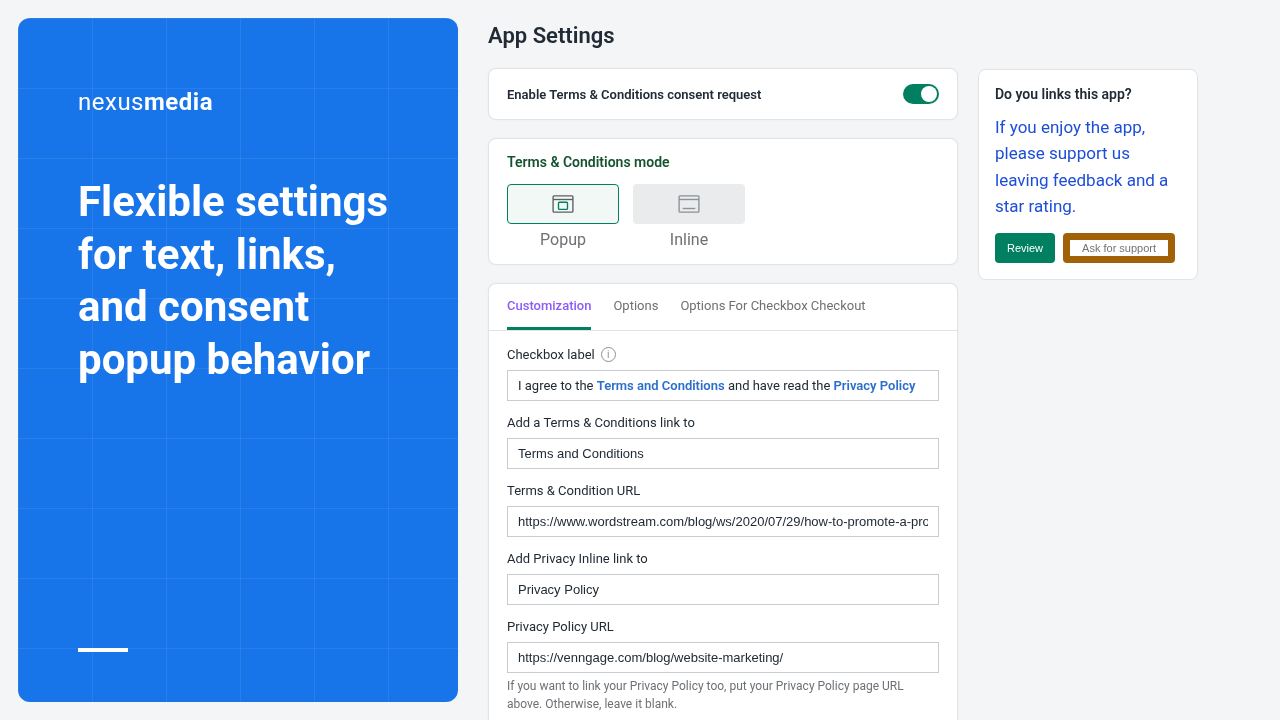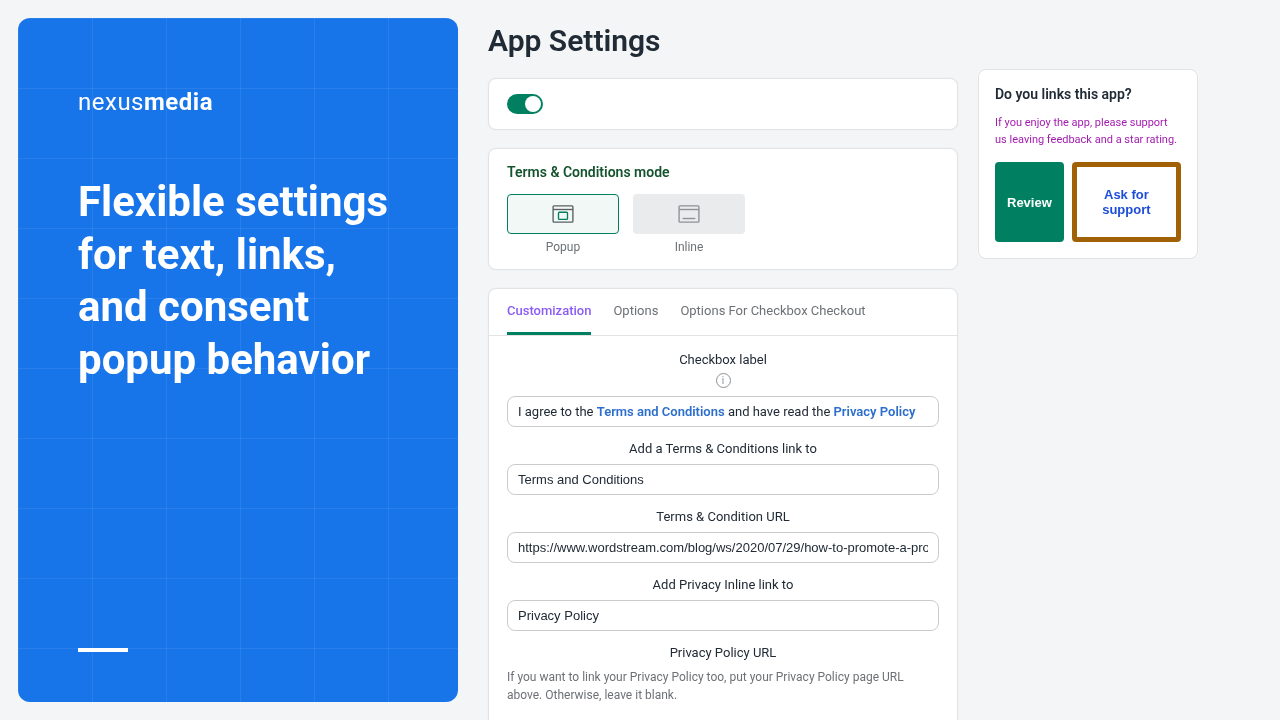--- a/index.html
+++ b/index.html
@@ -35,21 +35,21 @@
     border-radius: 12px;
     pointer-events:none;
   }
   .brand { color: #fff; font-size: 24px; letter-spacing: .5px; margin-bottom: 60px; z-index:1;}
   .brand .bold { font-weight: 700; }
   .headline { color: #fff; font-size: 42px; font-weight: 700; line-height: 1.25; z-index:1;}
   .underline { width: 50px; height: 4px; background:#fff; z-index:1;}
   .right-panel { flex:1; display:flex; gap: 20px; padding-top: 5px;}
   .main-col { width: 470px; }
   .side-col { width: 220px; }
-  h1.page-title { font-size: 30px; font-weight: 600; color:#212b36; margin-bottom: 20px;}
+  h1.page-title { font-size: 22px; font-weight: 600; color:#212b36; margin-bottom: 20px;}
   .card {
     background:#fff; border:1px solid #e1e3e5; border-radius:8px;
     padding: 15px 18px; box-shadow: 0 0 2px rgba(0,0,0,0.05);
   }
   .card + .card { margin-top: 18px; }
   .enable-row { display:flex; align-items:center; justify-content:space-between; }
   .enable-row .label { font-size: 13px; font-weight: 600; color:#212b36; }
   .toggle {
     width: 36px; height: 20px; border-radius: 10px; background:#008060;
     position:relative;
@@ -61,61 +61,62 @@
   .section-title { font-size:14px; font-weight:600; color:#14532d; margin-bottom:14px;}
   .mode-row { display:flex; gap:14px; }
   .mode-opt { text-align:center; }
   .mode-box {
     width:112px; height:40px; border-radius:4px;
     display:flex; align-items:center; justify-content:center;
   }
   .mode-box.selected { border:1px solid #008060; background:#f1f8f5;}
   .mode-box.unselected { background:#e9ebec; }
   .mode-icon { width:22px; height:18px; }
-  .mode-lbl { font-size:12px; color:#6d7175; margin-top:6px;}
+  .mode-lbl { font-size:16px; color:#6d7175; margin-top:6px;}
   .tabs-card { padding:0; }
   .tabs { display:flex; gap:22px; padding: 0 18px; border-bottom:1px solid #e1e3e5;}
   .tab { font-size:13px; color:#6d7175; padding:14px 0; cursor:pointer; }
   .tab.active { color:#8b5cf6; border-bottom:3px solid #008060; font-weight:500;}
   .tab-body { padding: 16px 18px; }
-  .field-lbl { font-size:13px; color:#212b36; margin-bottom:8px; display:flex; align-items:center; gap:6px;flex-direction:column;}
+  .field-lbl { font-size:13px; color:#212b36; margin-bottom:8px; display:flex; align-items:center; gap:6px;}
   .info-icon { width:15px; height:15px; border:1.5px solid #8c9196; border-radius:50%; display:inline-flex; align-items:center; justify-content:center; font-size:10px; color:#8c9196;}
   .input, .rich {
-    width:100%; border:1px solid #c9cccf; border-radius:8px;
+    width:100%; border:1px solid #c9cccf; border-radius:0;
     padding:7px 10px; font-size:13px; color:#212b36; background:#fff;
   }
   .rich .link { color:#2c6ecb; font-weight:600;}
   .field { margin-bottom:14px; }
   .fine { font-size:12px; color:#6d7175; line-height:1.5; margin-top:4px;}
   .side-card { background:#fff; border:1px solid #e1e3e5; border-radius:8px; padding:16px 16px; }
   .side-title { font-size:14px; font-weight:600; color:#212b36; margin-bottom:12px;}
-  .side-text { font-size:11px; color:#a21caf; line-height:1.55; margin-bottom:14px;}
+  .side-text { font-size:17px; color:#1d4ed8; line-height:1.55; margin-bottom:14px;}
   .btn-row { display:flex; gap:8px;}
-  .btn { font-size:13px; padding:20px 12px; border-radius:4px; cursor:pointer;font-weight:bold;}
+  .btn { font-size:11px; padding:2px 12px; border-radius:4px; cursor:pointer;}
   .btn.primary { background:#008060; color:#fff; border:none;}
-  .btn.secondary { background:#fff; color:#1d4ed8; border:5px solid #a16207;}
+  .btn.secondary { background:#fff; color:#737373; border:7px solid #a16207;}
 </style>
 </head>
 <body>
 
 <div class="left-panel">
   <div>
     <div class="brand">
       <span>nexus</span><span class="bold">media</span>
     </div>
     <div class="headline">Flexible settings for text, links, and consent popup behavior</div>
   </div>
   <div class="underline"></div>
 </div>
 
 <div class="right-panel">
   <div class="main-col">
     <h1 class="page-title">App Settings</h1>
 
     <div class="card enable-row">
+      <div class="label">Enable Terms &amp; Conditions consent request</div>
       <div class="toggle"></div>
     </div>
 
     <div class="card">
       <div class="section-title">Terms &amp; Conditions mode</div>
       <div class="mode-row">
         <div class="mode-opt">
           <div class="mode-box selected">
             <svg class="mode-icon" viewBox="0 0 24 20">
               <rect x="1" y="1" width="22" height="18" rx="1" fill="none" stroke="#5c5f62" stroke-width="1.5"></rect>
@@ -166,20 +167,21 @@
           <input class="input" value="https://www.wordstream.com/blog/ws/2020/07/29/how-to-promote-a-product" style="">
         </div>
 
         <div class="field">
           <div class="field-lbl">Add Privacy Inline link to</div>
           <input class="input" value="Privacy Policy" style="">
         </div>
 
         <div class="field">
           <div class="field-lbl">Privacy Policy URL</div>
+          <input class="input" value="https://venngage.com/blog/website-marketing/" style="">
           <div class="fine">If you want to link your Privacy Policy too, put your Privacy Policy page URL above. Otherwise, leave it blank.</div>
         </div>
 
       </div>
     </div>
   </div>
 
   <div class="side-col">
     <div style="height:46px"></div>
     <div class="side-card">

